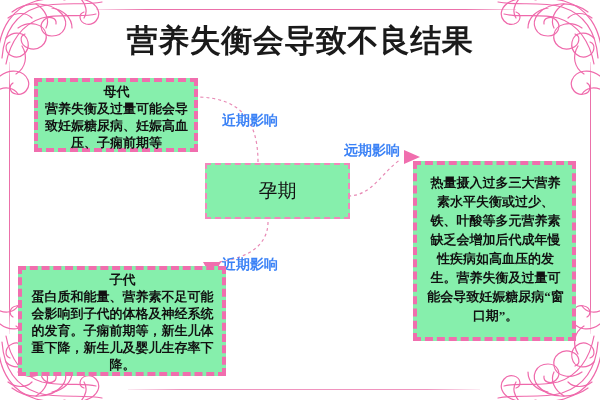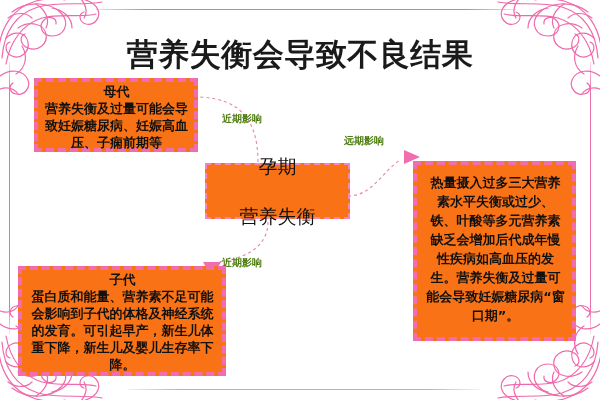--- a/index.html
+++ b/index.html
@@ -73,29 +73,29 @@
     position: absolute;
     left: 0;
     top: 20px;
     width: 600px;
     text-align: center;
     font-size: 31px;
     line-height: 40px;
     font-weight: bold;
     color: #1a1a1a;
     letter-spacing: 0.5px;
-    margin-top: 14px;
   }
 
   
   .box {
     position: absolute;
     box-sizing: border-box;
-    background: #f97316;
+    background: #86efac;
     color: #111111;
+    font-family: Liberation Serif, serif;
   }
   .box-thick {
     border: 4px dashed #f06eae;
   }
   .box-thin {
     border: 2px dashed #f287bd;
   }
 
   .box-title {
     text-align: center;
@@ -156,27 +156,27 @@
     font-size: 19px;
     line-height: 24px;
     font-weight: normal;
     color: #111;
     text-align: center;
   }
 
   
   .conn-label {
     position: absolute;
-    font-size: 10px;
+    font-size: 14px;
     font-weight: bold;
-    color: #4d7c0f;
+    color: #3b82f6;
     white-space: nowrap;
   }
   #label-near-top   { left: 222px; top: 112px; }
-  #label-far        { left: 344px; top: 134px; }
+  #label-far        { left: 344px; top: 142px; }
   #label-near-bot   { left: 222px; top: 256px; }
 
   
   #connectors {
     position: absolute;
     left: 0; top: 0;
     width: 600px; height: 400px;
     pointer-events: none;
   }
 </style>
@@ -281,25 +281,24 @@
   <div class="conn-label" id="label-far">远期影响</div>
   <div class="conn-label" id="label-near-bot">近期影响</div>
 
   <div class="box box-thick" id="box-mother">
     <div class="box-title">母代</div>
     <div class="box-body">营养失衡及过量可能会导致妊娠糖尿病、妊娠高血压、子痫前期等</div>
   </div>
 
   <div class="box box-thick" id="box-child">
     <div class="box-title">子代</div>
-    <div class="box-body">蛋白质和能量、营养素不足可能会影响到子代的体格及神经系统的发育。可引起早产，新生儿体重下降，新生儿及婴儿生存率下降。</div>
+    <div class="box-body">蛋白质和能量、营养素不足可能会影响到子代的体格及神经系统的发育。子痫前期等，新生儿体重下降，新生儿及婴儿生存率下降。</div>
   </div>
 
   <div class="box box-thick" id="box-right">
     <div class="box-body">热量摄入过多三大营养素水平失衡或过少、铁、叶酸等多元营养素缺乏会增加后代成年慢性疾病如高血压的发生。营养失衡及过量可能会导致妊娠糖尿病“窗口期”。</div>
   </div>
 
   <div class="box box-thin" id="box-center">
     <div class="center-line">孕期</div>
-    <div class="center-line">营养失衡</div>
   </div>
 
 </div>
 
 </body></html>

